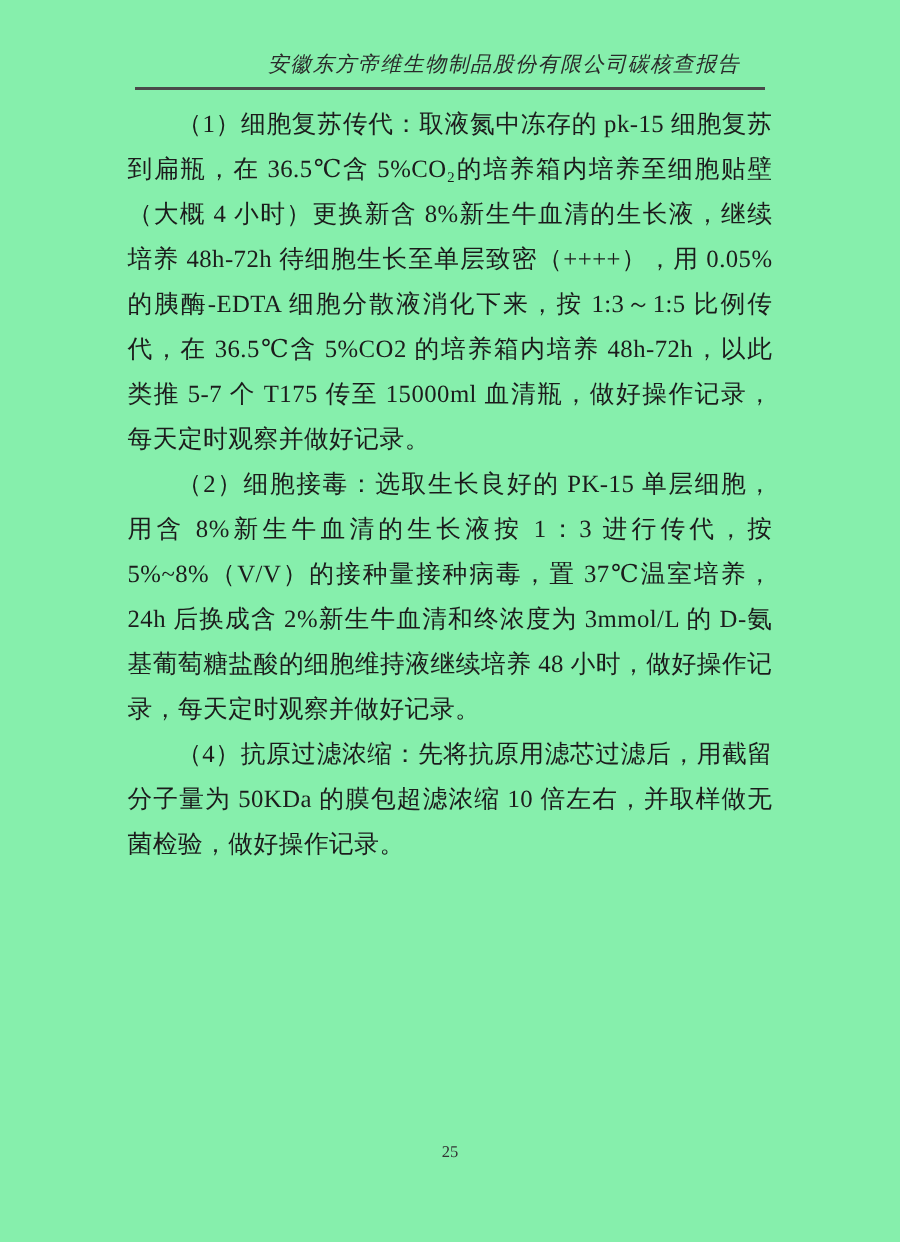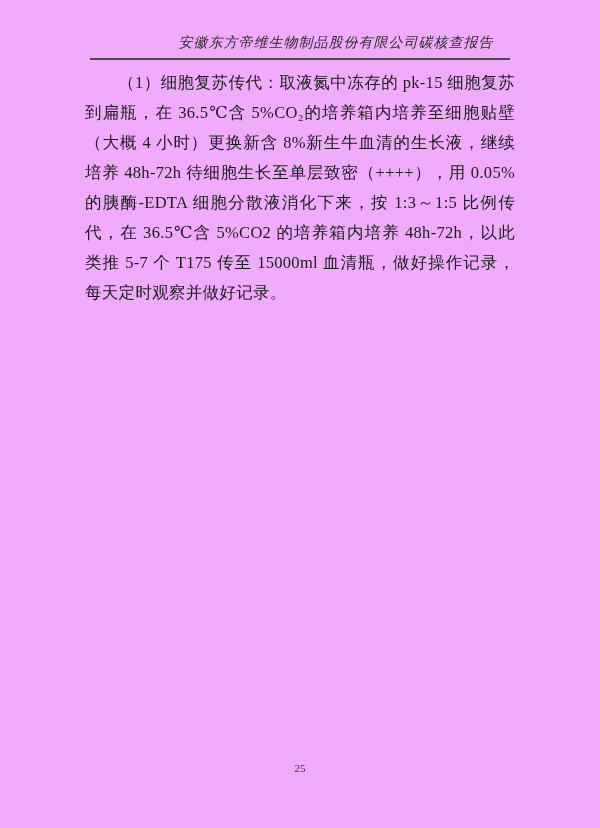--- a/index.html
+++ b/index.html
@@ -4,21 +4,21 @@
 <style>
   html, body {
     margin: 0;
     padding: 0;
     background: #ffffff;
   }
   .page {
     position: relative;
     width: 600px;
     height: 828px;
-    background: #f0abfc;
+    background: #86efac;
     font-family: "Liberation Serif", "DejaVu Serif", serif;
     color: #1c1c1c;
     overflow: hidden;
   }
   .doc-header {
     position: absolute;
     top: 34px;
     left: 90px;
     width: 420px;
     text-align: center;
@@ -73,19 +73,21 @@
 <div class="page">
 
   <div class="doc-header">
     <span class="header-title">安徽东方帝维生物制品股份有限公司碳核查报告</span>
   </div>
 
   <div class="header-rule"></div>
 
   <div class="doc-body">
     <p class="para">（1）细胞复苏传代：取液氮中冻存的 pk-15 细胞复苏到扁瓶，在 36.5℃含 5%CO₂的培养箱内培养至细胞贴壁（大概 4 小时）更换新含 8%新生牛血清的生长液，继续培养 48h-72h 待细胞生长至单层致密（++++），用 0.05%的胰酶-EDTA 细胞分散液消化下来，按 1:3～1:5 比例传代，在 36.5℃含 5%CO2 的培养箱内培养 48h-72h，以此类推 5-7 个 T175 传至 15000ml 血清瓶，做好操作记录，每天定时观察并做好记录。</p>
+    <p class="para">（2）细胞接毒：选取生长良好的 PK-15 单层细胞，用含 8%新生牛血清的生长液按 1：3 进行传代，按 5%~8%（V/V）的接种量接种病毒，置 37℃温室培养，24h 后换成含 2%新生牛血清和终浓度为 3mmol/L 的 D-氨基葡萄糖盐酸的细胞维持液继续培养 48 小时，做好操作记录，每天定时观察并做好记录。</p>
+    <p class="para">（4）抗原过滤浓缩：先将抗原用滤芯过滤后，用截留分子量为 50KDa 的膜包超滤浓缩 10 倍左右，并取样做无菌检验，做好操作记录。</p>
   </div>
 
   <div class="page-footer">
     <span class="page-number">25</span>
   </div>
 
 </div>
 
 </body></html>

